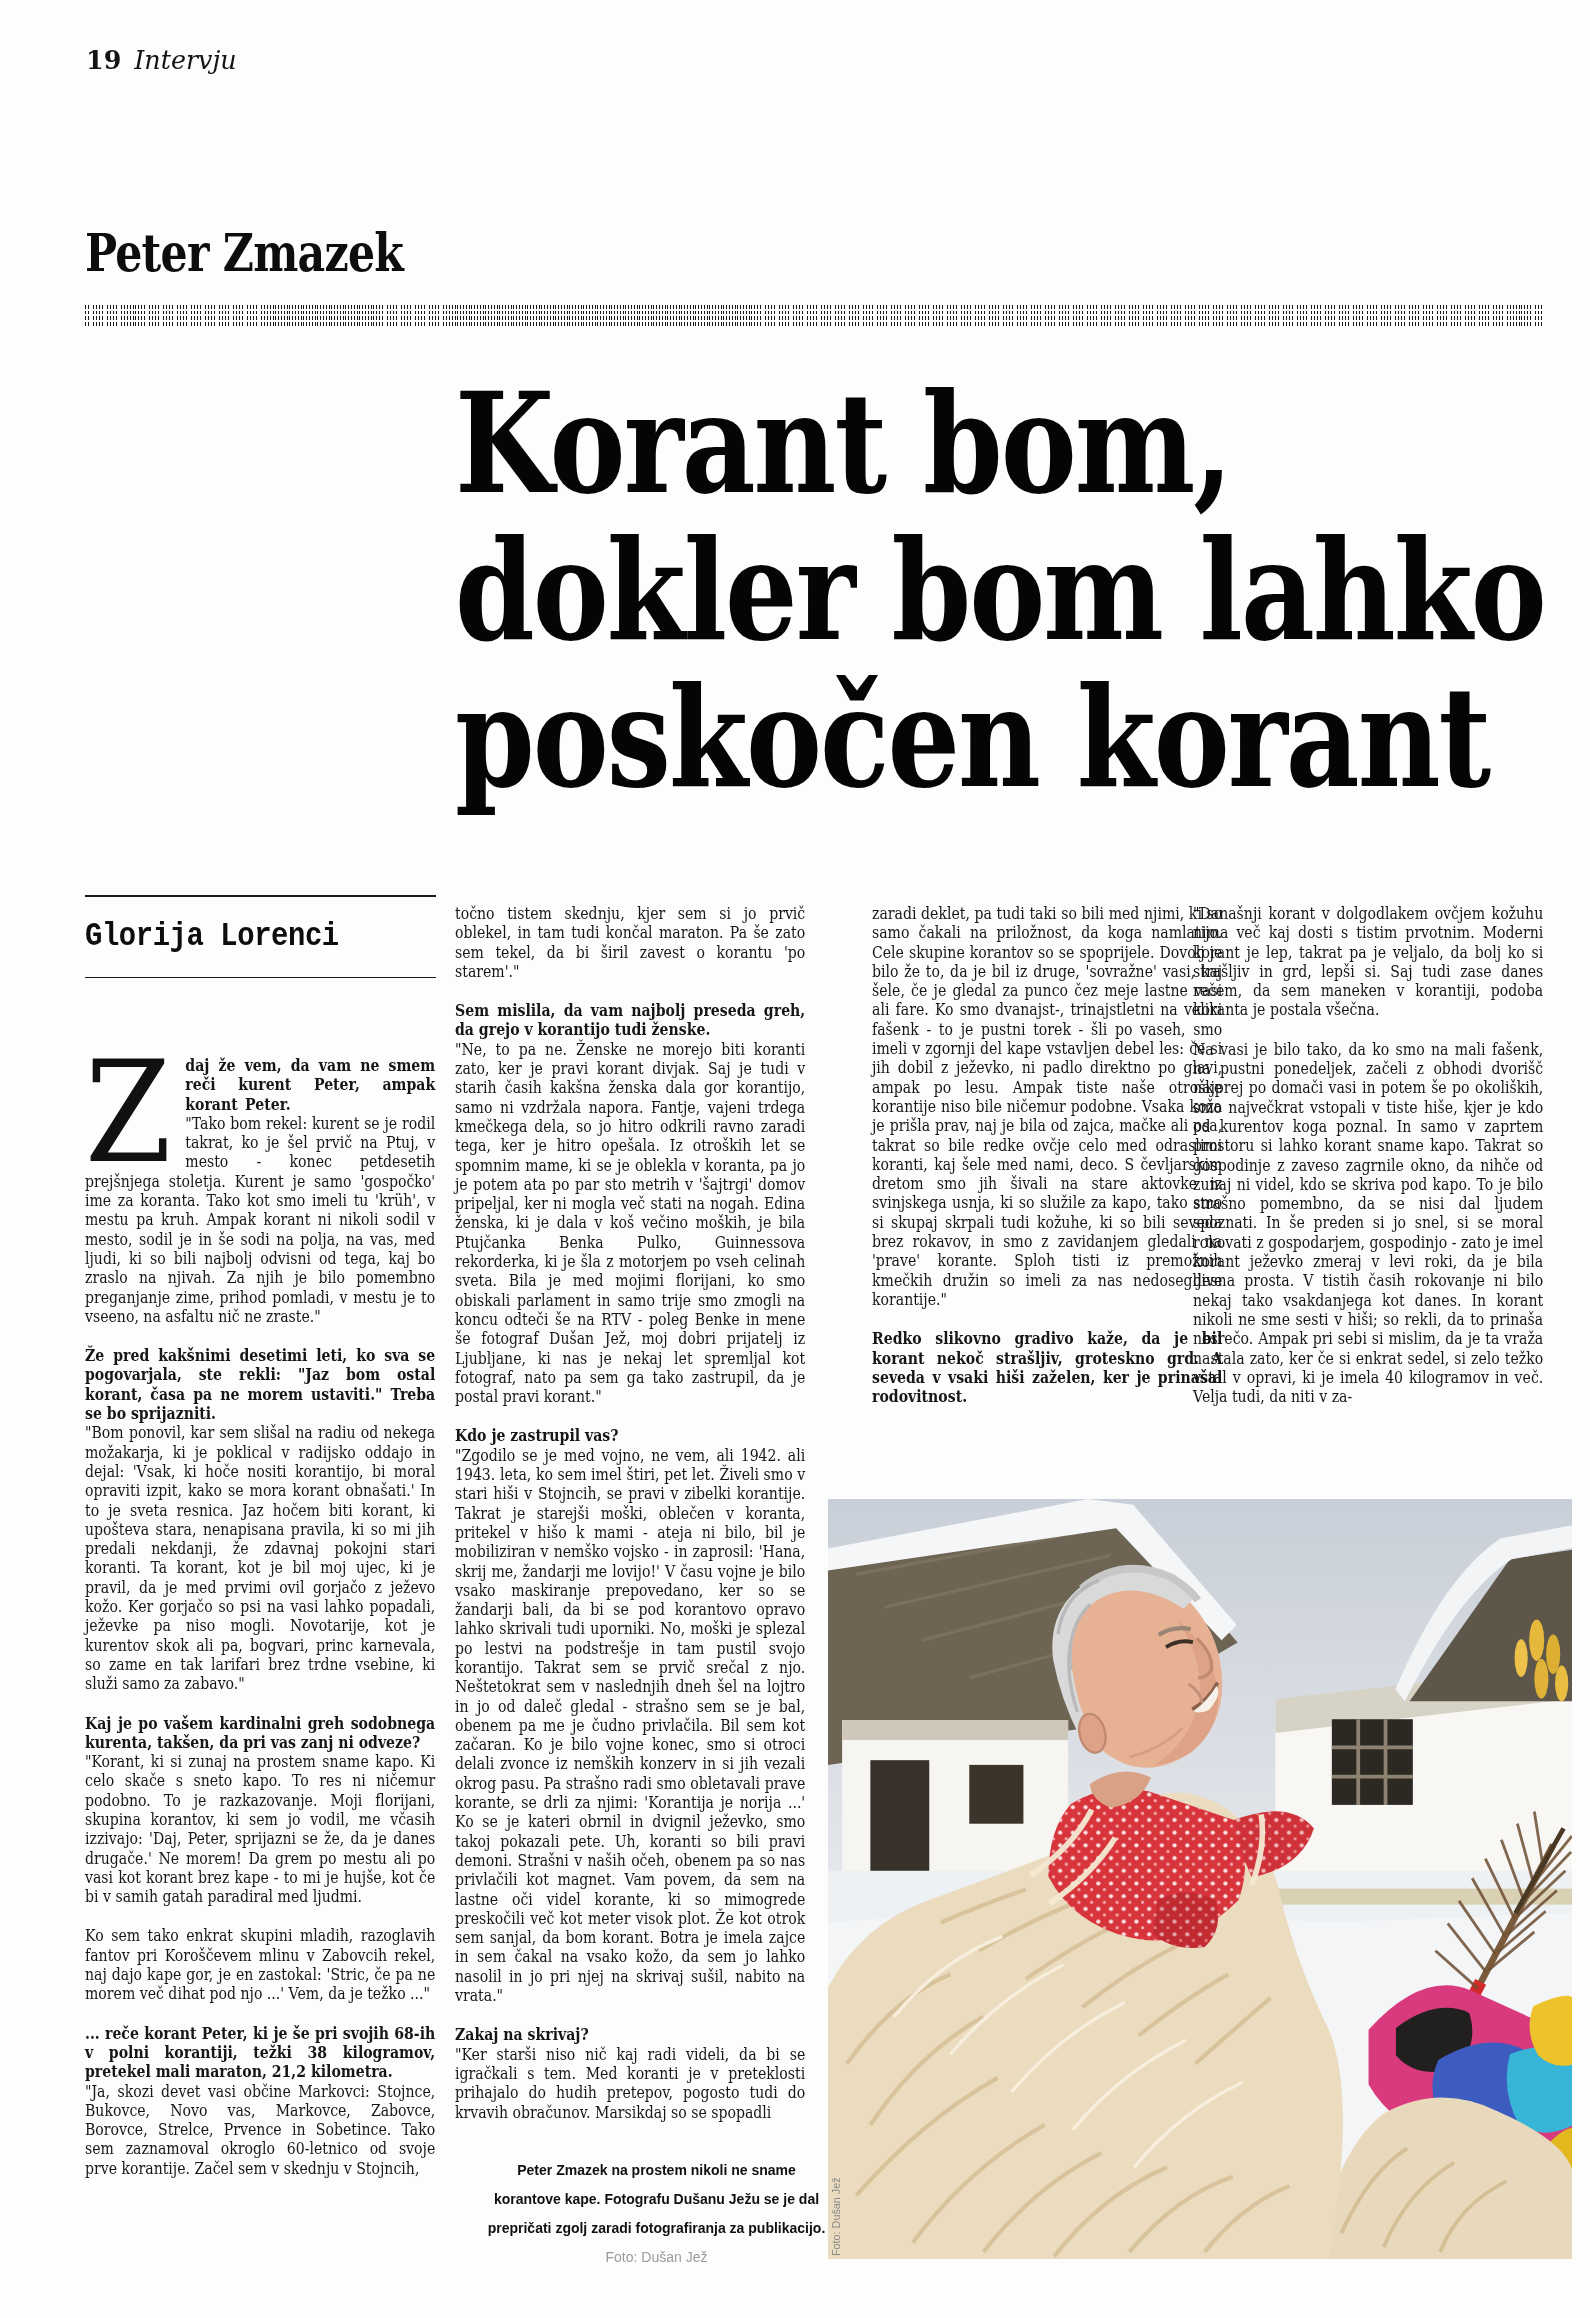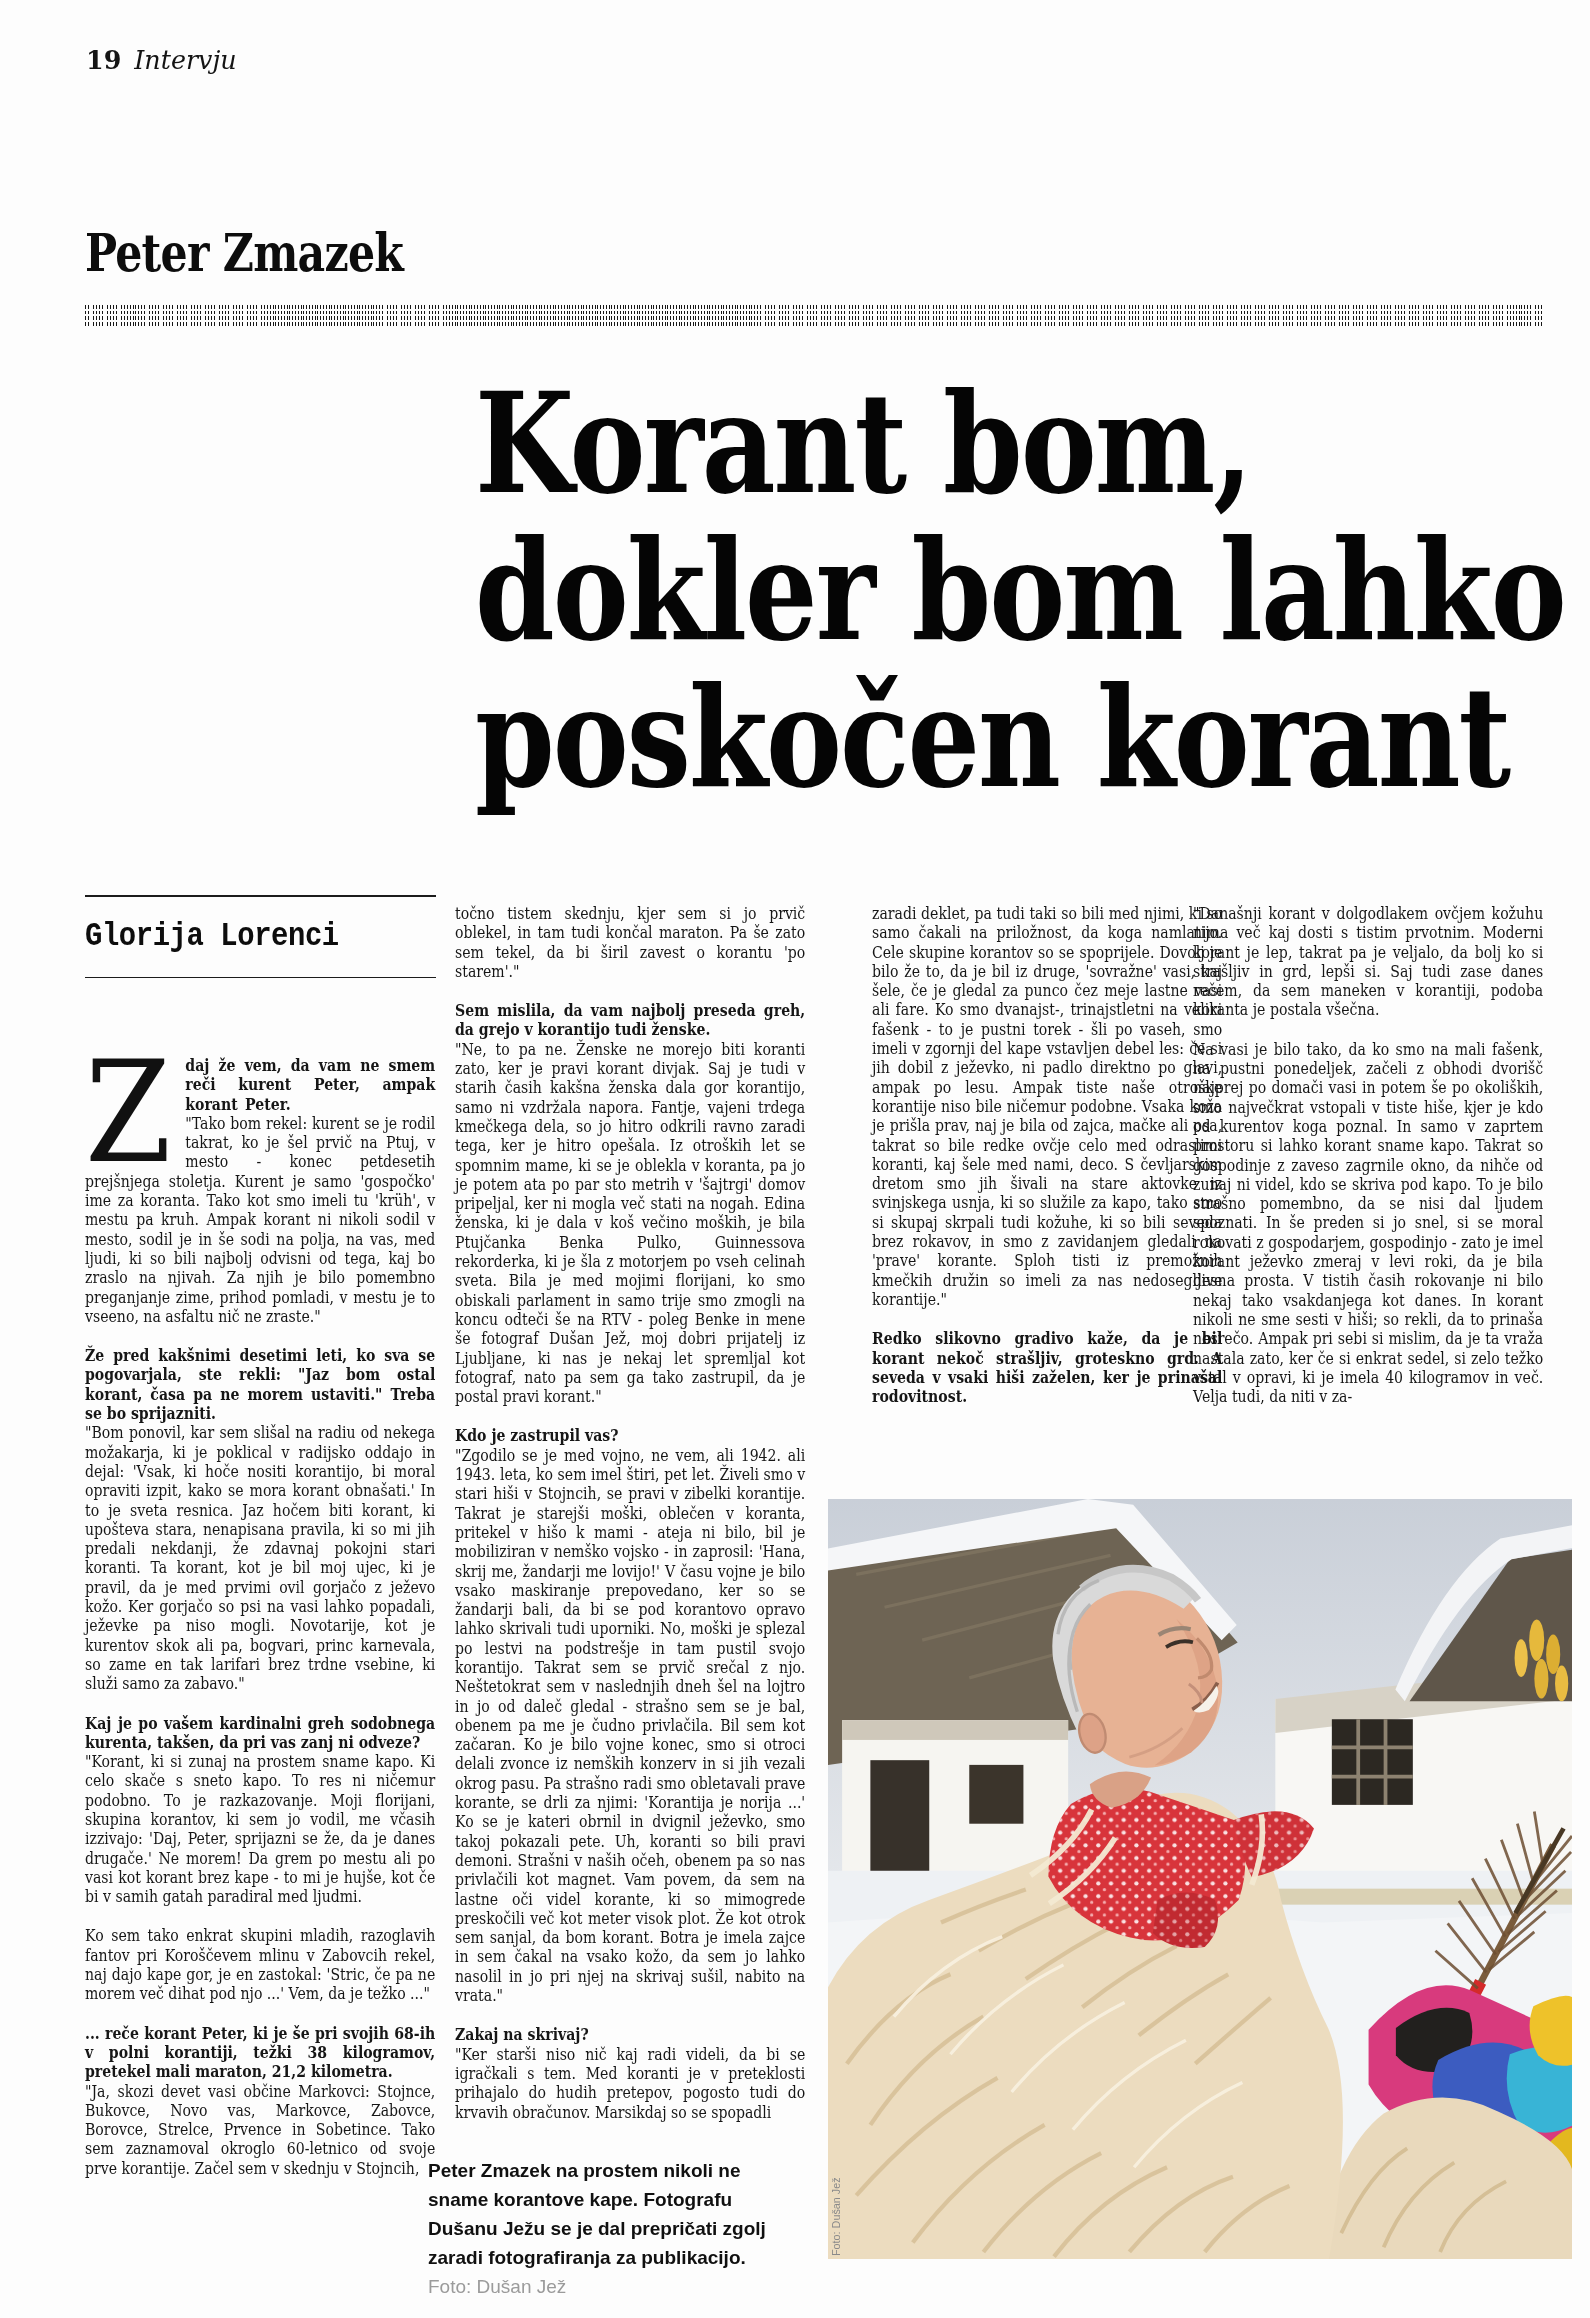--- a/index.html
+++ b/index.html
@@ -15,21 +15,21 @@
   .kicker{position:absolute;left:85px;top:222px;font-weight:bold;font-size:52px;letter-spacing:-0.9px;transform:scaleX(.82);transform-origin:0 0;white-space:nowrap;color:#0d0d0d;}
 
   
   .dotrule{position:absolute;left:85px;top:305px;width:1458px;}
   .dotrow{height:3.8px;margin-bottom:1.9px;background:repeating-linear-gradient(90deg,#161616 0 0.9px,transparent 0.9px 2.8px);}
 
   
   .standfirst{position:absolute;left:85px;top:384px;width:351px;font-size:30px;line-height:39px;text-align:right;color:#0f0f0f;}
 
   
-  .headline{position:absolute;left:475px;top:370px;width:1073px;}
+  .headline{position:absolute;left:455px;top:370px;width:1073px;}
   .headline .hinner{width:1313px;transform:scaleX(.82);transform-origin:0 0;font-weight:bold;font-size:139px;line-height:147px;letter-spacing:-2.4px;color:#050505;white-space:nowrap;}
 
   
   .byline{position:absolute;left:85px;top:895px;width:351px;border-top:2.4px solid #1c1c1c;border-bottom:1.9px solid #1c1c1c;padding:20px 0 21.7px 0;font-family:Liberation Mono, monospace;}
   .byline .bname{display:inline-block;font-weight:bold;font-size:34px;letter-spacing:-0.5px;transform:scaleX(.85);transform-origin:0 0;white-space:nowrap;color:#0d0d0d;}
 
   
   .bodycol{position:absolute;top:881px;width:349px;margin-top:23px;}
   #bc1{left:85px;top:1033px;width:351px;}
   #bc2{left:455px;}
@@ -40,21 +40,21 @@
   .pp.gap{margin-top:20px;}
   .pp.q{font-weight:bold;}
   .dropcap{float:left;font-size:141px;line-height:101px;height:100px;padding:5.6px 16px 0 0;color:#111;}
   .pp.lead{font-weight:bold;word-spacing:2.8px;}
 
   
   .photo{position:absolute;left:828px;top:1499px;width:744px;height:760px;overflow:hidden;background:#dfe3e8;}
   .photo svg{display:block;width:100%;height:100%;}
 
   
-  .caption{position:absolute;left:428px;top:2156px;width:349px;text-align:left;font-family:"Liberation Sans",sans-serif;font-weight:bold;font-size:19px;line-height:29px;color:#101010;}
+  .caption{position:absolute;left:482px;top:2156px;width:349px;text-align:center;font-family:"Liberation Sans",sans-serif;font-weight:bold;font-size:14px;line-height:29px;color:#101010;}
   .caption .credit{font-weight:normal;color:#9b9b9b;}
 
   
   .vcredit{position:absolute;left:830px;top:2256px;transform:rotate(-90deg);transform-origin:0 0;font-family:"Liberation Sans",sans-serif;font-size:10.8px;color:#8a8a8a;white-space:nowrap;}
 </style>
 </head>
 <body>
 
 <div id="page">
 

